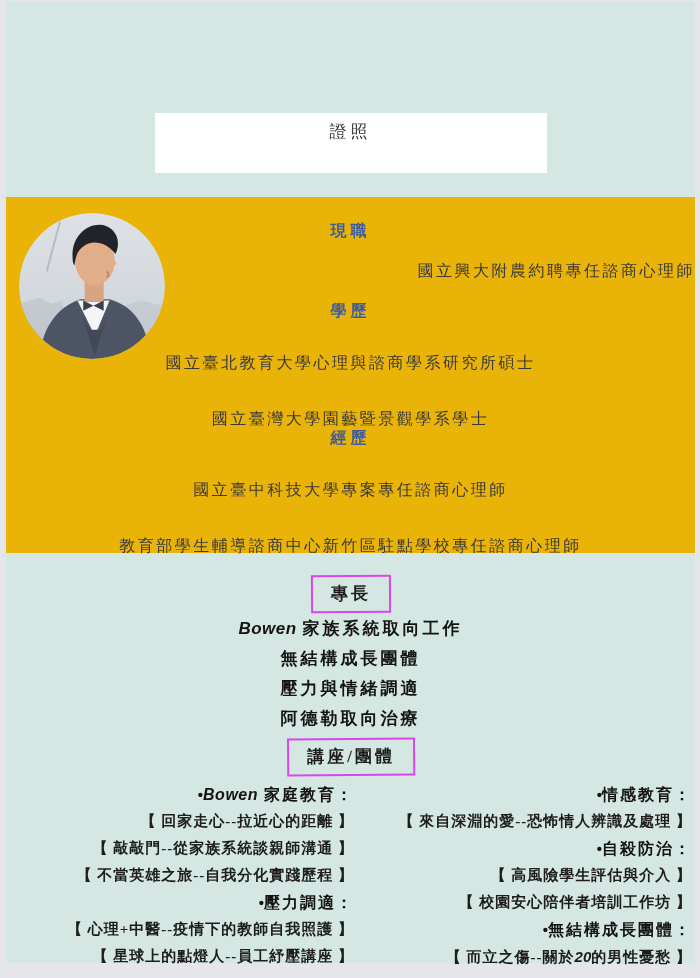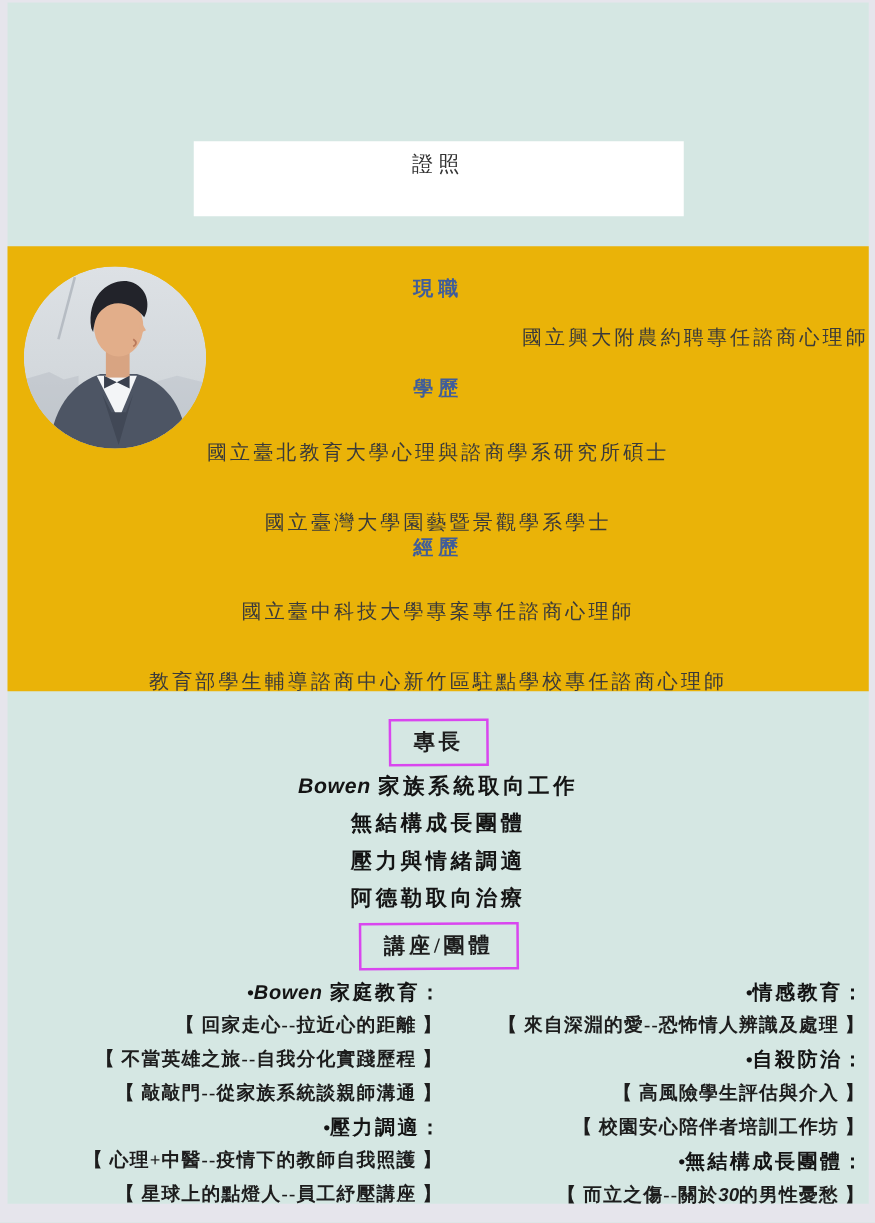--- a/index.html
+++ b/index.html
@@ -186,22 +186,22 @@
   </div>
 
   <div class="columns">
 
     <div class="col col-left">
       <div class="group">
         <div class="g-title">
           <span class="bullet">•</span><span class="em-latin">Bowen</span><span>家庭教育：</span>
         </div>
         <div class="g-item"><span>【 回家走心--拉近心的距離 】</span></div>
+        <div class="g-item"><span>【 敲敲門--從家族系統談親師溝通 】</span></div>
         <div class="g-item"><span>【 不當英雄之旅--自我分化實踐歷程 】</span></div>
-        <div class="g-item"><span>【 敲敲門--從家族系統談親師溝通 】</span></div>
       </div>
       <div class="group">
         <div class="g-title">
           <span class="bullet">•</span><span>壓力調適：</span>
         </div>
         <div class="g-item"><span>【 心理+中醫--疫情下的教師自我照護 】</span></div>
         <div class="g-item"><span>【 星球上的點燈人--員工紓壓講座 】</span></div>
       </div>
     </div>
 
@@ -217,19 +217,19 @@
           <span class="bullet">•</span><span>自殺防治：</span>
         </div>
         <div class="g-item"><span>【 高風險學生評估與介入 】</span></div>
         <div class="g-item"><span>【 校園安心陪伴者培訓工作坊 】</span></div>
       </div>
       <div class="group">
         <div class="g-title">
           <span class="bullet">•</span><span>無結構成長團體：</span>
         </div>
         <div class="g-item">
-          <span>【 而立之傷--關於</span><span class="em-num">30</span><span>的男性憂愁 】</span>
+          <span>【 而立之傷--關於</span><span class="em-num">20</span><span>的男性憂愁 】</span>
         </div>
       </div>
     </div>
 
   </div>
 </div>
 
 </body></html>

